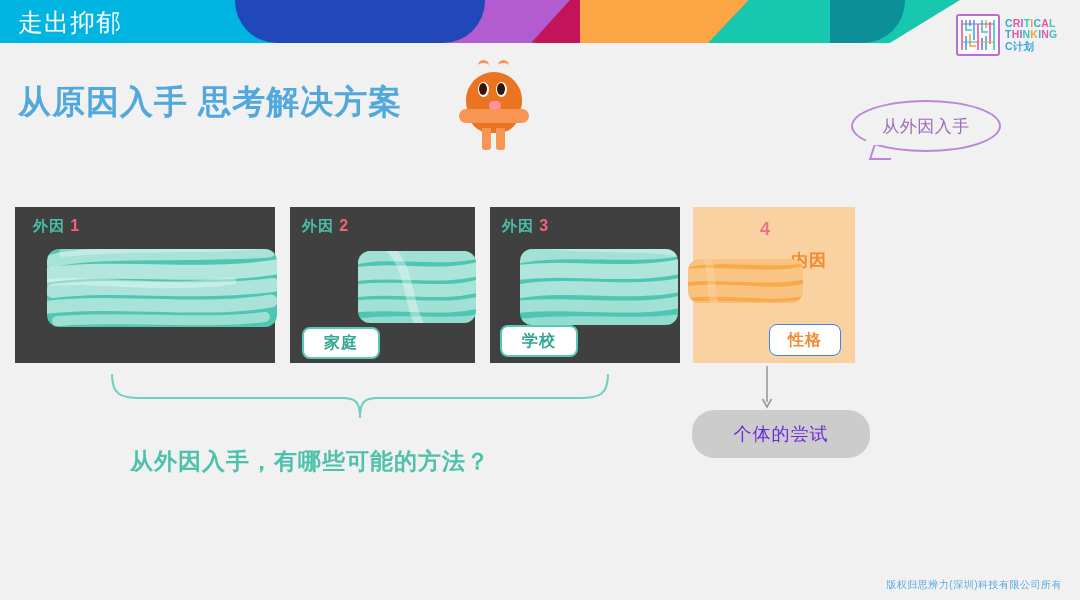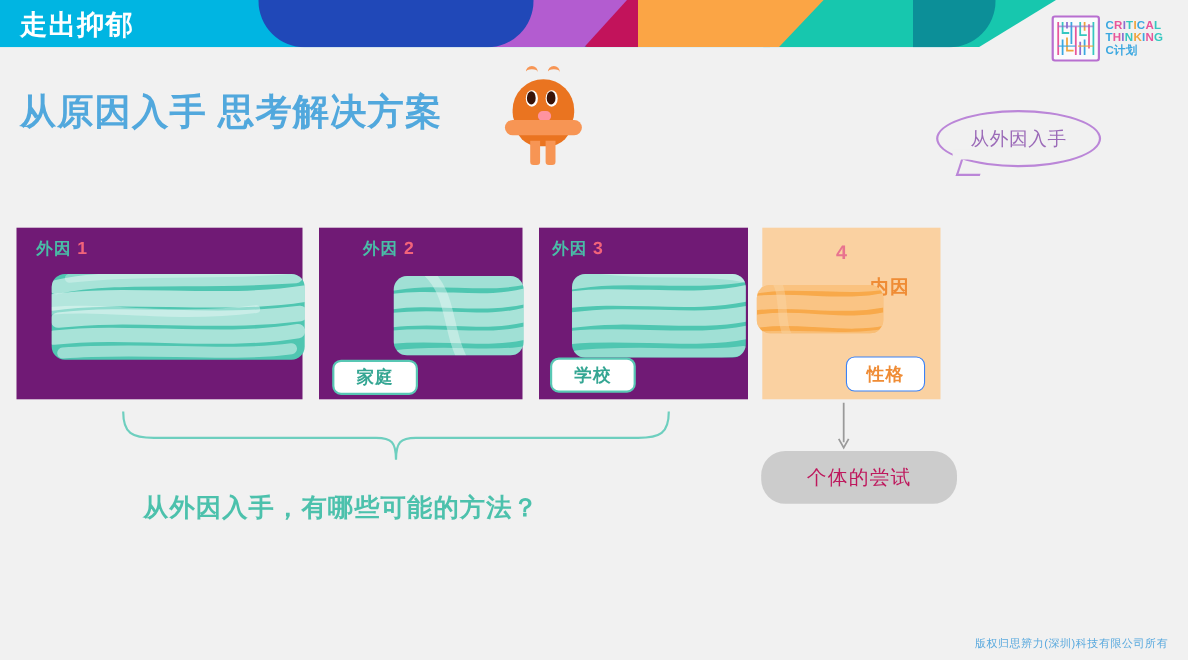--- a/index.html
+++ b/index.html
@@ -78,21 +78,21 @@
     left: 830px; top: -16px;
     width: 75px; height: 59px;
     background: #0c8f98;
     border-radius: 0 0 42px 0;
   }
   .topbar-title {
     position: absolute;
     left: 18px; top: 6px;
     color: #ffffff;
     font-size: 25px;
-    font-weight: bold;
+    font-weight: normal;
     letter-spacing: 1px;
     z-index: 6;
   }
 
   
   .logo {
     position: absolute;
     right: 6px; top: 2px;
     width: 118px; height: 42px;
     display: flex;
@@ -248,21 +248,21 @@
     width: 34px; height: 9px;
     background: #f1f1f1;
   }
 
   
   .card {
     position: absolute;
     top: 207px;
     height: 156px;
   }
-  .card.teal { background: #701a75; }
+  .card.teal { background: #404040; }
   .card.orange { background: #fad1a1; }
   #card1 { left: 15px;  width: 260px; }
   #card2 { left: 290px; width: 185px; }
   #card3 { left: 490px; width: 190px; }
   #card4 { left: 693px; width: 162px; }
 
   .card-label {
     position: absolute;
     font-size: 15px;
     font-weight: bold;
@@ -335,21 +335,21 @@
   .arrow { position: absolute; left: 760px; top: 366px; }
   .graybox {
     position: absolute;
     left: 692px; top: 410px;
     width: 178px; height: 48px;
     background: #cccccc;
     display: flex;
     align-items: center;
     justify-content: center;
     font-size: 18px;
-    color: #be185d;
+    color: #6d28d9;
     letter-spacing: 1px;
     border-radius: 22px;
   }
 
   
   .footer {
     position: absolute;
     right: 18px; bottom: 8px;
     font-size: 10px;
     color: #59a9de;
@@ -438,21 +438,21 @@
         <path d="M16 72 C86 64, 168 78, 238 66" stroke-width="13" opacity=".55"></path>
         <path d="M24 86 C96 80, 172 90, 232 82" stroke-width="10" opacity=".48"></path>
         <path d="M30 18 C100 10, 180 16, 230 10" stroke-width="8" opacity=".35"></path>
         <path d="M10 48 C60 42, 120 56, 200 46" stroke-width="7" opacity=".4"></path>
       </g>
     </svg>
   </div>
 </div>
 
 <div class="card teal" id="card2">
-  <div class="card-label" style="left:12px; top:10px;margin-left:28px;">
+  <div class="card-label" style="left:12px; top:10px;">
     <span>外因</span>
     <span class="card-num">2</span>
   </div>
   <div class="blurbox teal" style="left:68px; top:44px; width:118px; height:72px;">
     <svg class="scribble" viewBox="0 0 146 100" preserveAspectRatio="none">
       <g stroke="#ffffff" fill="none" stroke-linecap="round">
         <path d="M10 22 C50 12, 100 26, 140 14" stroke-width="12" opacity=".5"></path>
         <path d="M6 38 C56 30, 96 44, 142 30" stroke-width="14" opacity=".58"></path>
         <path d="M12 54 C58 48, 98 60, 138 48" stroke-width="13" opacity=".55"></path>
         <path d="M8 70 C54 64, 100 76, 140 64" stroke-width="12" opacity=".5"></path>

